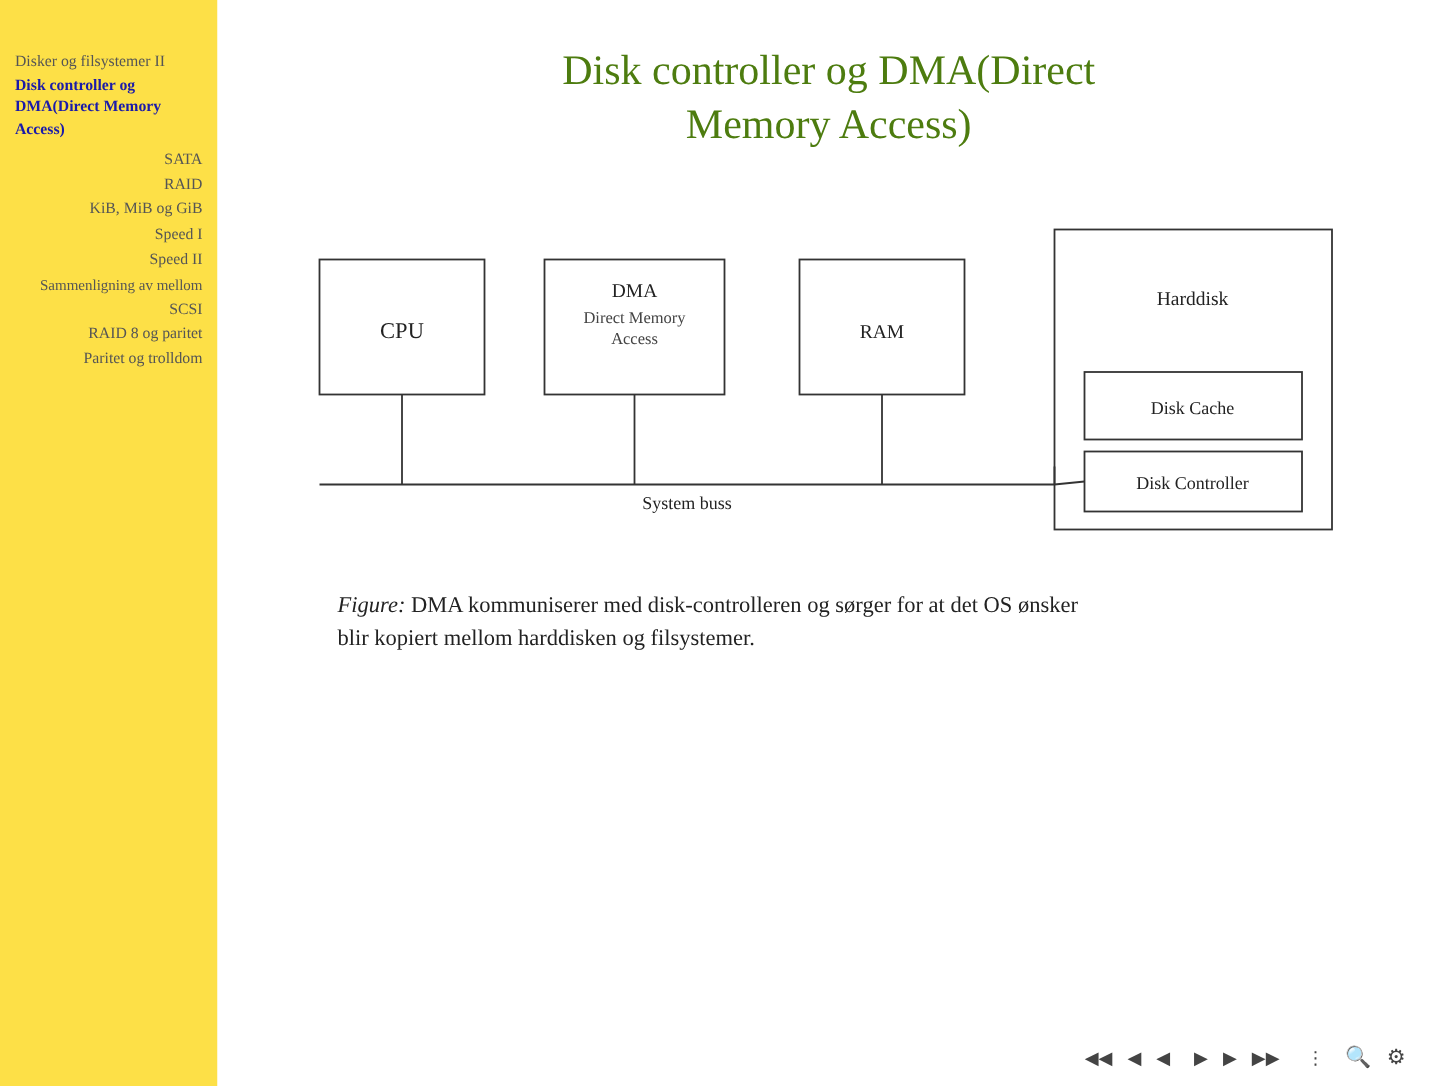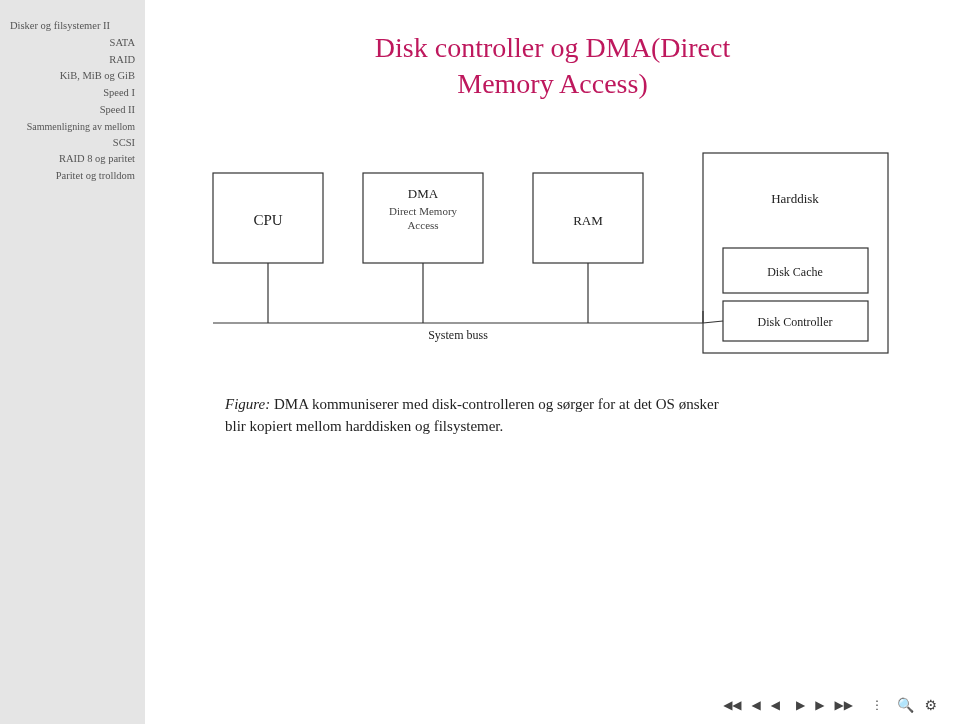--- a/index.html
+++ b/index.html
@@ -10,22 +10,22 @@
       height: 724px;
       overflow: hidden;
       display: flex;
     }
 
     
     .sidebar {
       width: 145px;
       min-width: 145px;
       height: 724px;
-      background: #e5e5e5;
-      padding: 18px 10px 10px 10px;
+      background: #fde047;
+      padding: 34px 10px 10px 10px;
       border-right: none;
       font-size: 11px;
       color: #333;
       line-height: 1.5;
     }
     .sidebar-item {
       display: block;
       color: #555;
       font-size: 10.5px;
       margin-bottom: 1px;
@@ -48,21 +48,21 @@
       display: flex;
       flex-direction: column;
       padding: 30px 40px 20px 40px;
       position: relative;
     }
 
     .slide-title {
       text-align: center;
       font-size: 28px;
       font-weight: normal;
-      color: #be185d;
+      color: #4d7c0f;
       margin-bottom: 30px;
       line-height: 1.3;
     }
 
     
     .diagram-area {
       display: flex;
       justify-content: center;
       align-items: flex-start;
       margin-top: 10px;
@@ -104,20 +104,23 @@
       cursor: pointer;
       padding: 2px 3px;
     }
   </style>
 </head>
 <body>
 
 <div class="sidebar">
   <div class="sidebar-item normal">
     <span>Disker og filsystemer II</span>
+  </div>
+  <div class="sidebar-item active" style="color:#1a1aaa; font-size:10.5px; line-height:1.4; margin-bottom:4px;">
+    <span>Disk controller og DMA(Direct Memory Access)</span>
   </div>
   <div class="sidebar-item indent">
     <span>SATA</span>
   </div>
   <div class="sidebar-item indent">
     <span>RAID</span>
   </div>
   <div class="sidebar-item indent">
     <span>KiB, MiB og GiB</span>
   </div>

